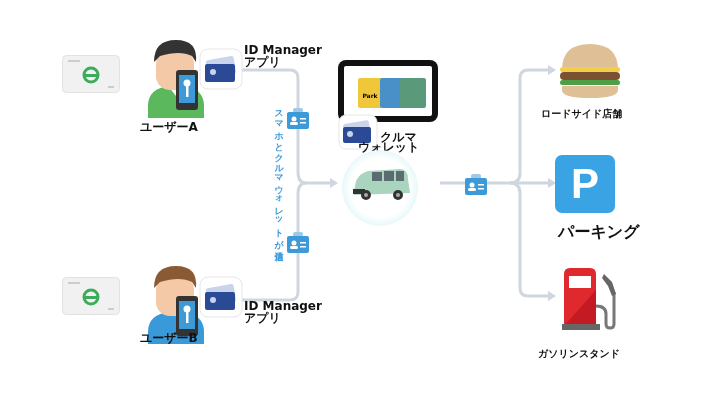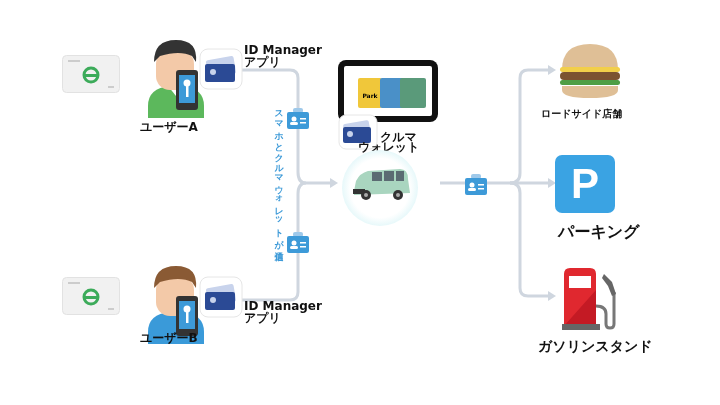--- a/index.html
+++ b/index.html
@@ -152,13 +152,13 @@
 <div class="lbl" style="left:558px;top:226px;font-size:16px;text-align:center;">パーキング</div>
 
 <svg class="abs" style="left:560px;top:266px" width="60" height="66">
   <path d="M4 8 Q4 2 10 2 L30 2 Q36 2 36 8 L36 60 L4 60 Z" fill="#e0282f"></path>
   <path d="M4 60 L36 24 L36 60 Z" fill="#c41a24"></path>
   <rect x="9" y="10" width="22" height="12" fill="#fff"></rect>
   <rect x="2" y="58" width="38" height="6" fill="#666"></rect>
   <path d="M36 40 Q46 40 46 48 L46 58 Q46 62 50 62 Q54 62 54 58 L54 26" fill="none" stroke="#777" stroke-width="3"></path>
   <path d="M44 8 L52 16 L56 28 L52 30 L48 20 L42 12 Z" fill="#666"></path>
 </svg>
-<div class="lbl" style="left:538px;top:340px;font-size:14px;">ガソリンスタンド</div>
+<div class="lbl" style="left:538px;top:348px;font-size:10px;">ガソリンスタンド</div>
 
 </body></html>

